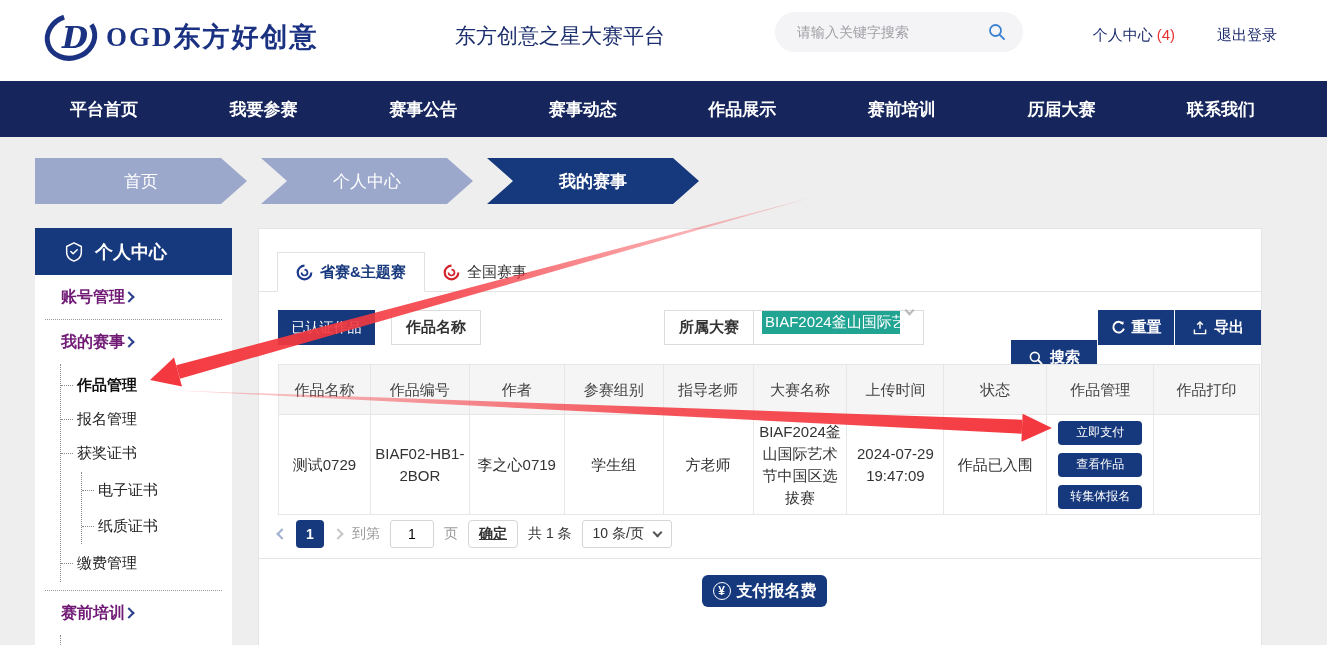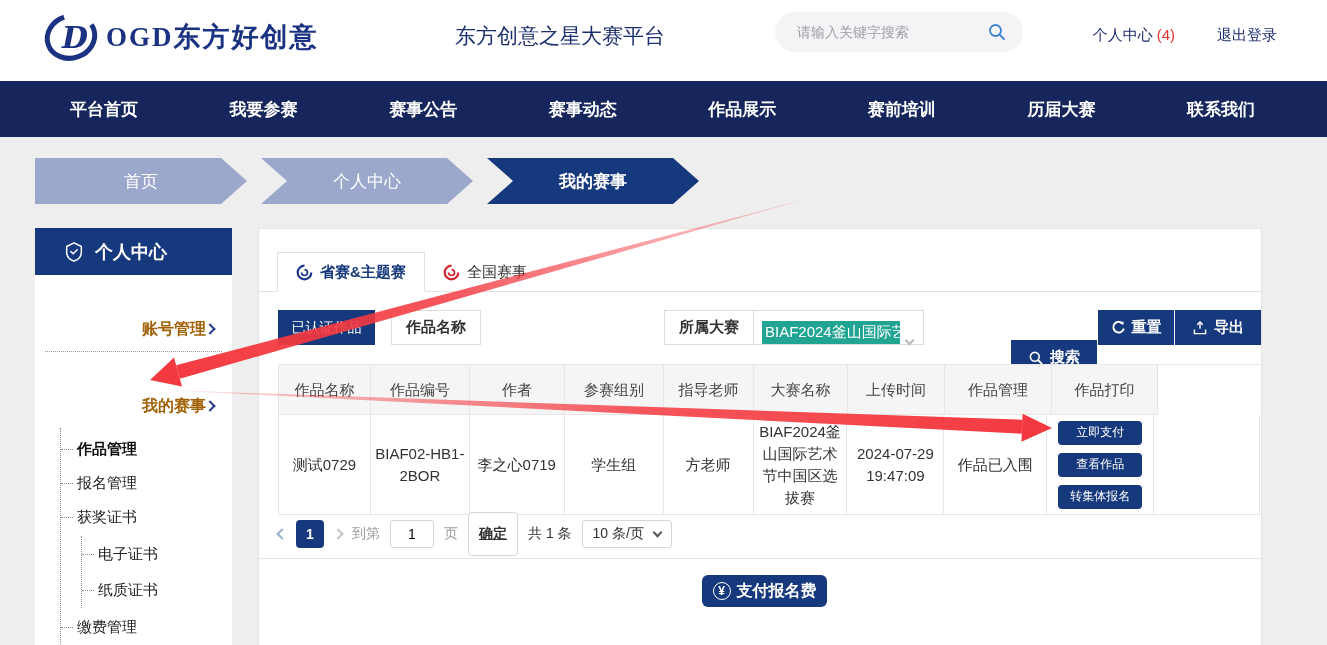--- a/index.html
+++ b/index.html
@@ -45,22 +45,22 @@
   .crumb.active { background:#16387c; font-weight:bold; }
   
   .sidebar {
     position:absolute; left:35px; top:228px; width:197px; height:417px; background:#ffffff;
   }
   .sb-head {
     height:47px; background:#16387c; color:#fff; display:flex; align-items:center;
     padding-left:28px; font-size:18px; font-weight:bold; gap:10px;
   }
   .sb-item {
-    height:44px; display:flex; align-items:center; justify-content:flex-end;
-    padding:0 18px 0 26px; font-size:16px; font-weight:bold; color:#a16207; cursor:pointer;margin-top:32px;
+    height:44px; display:flex; align-items:center; justify-content:flex-start;
+    padding:0 18px 0 26px; font-size:16px; font-weight:bold; color:#701a75; cursor:pointer;
   }
   .chev { width:8px; height:8px; border-top:2px solid #2b3f8c; border-right:2px solid #2b3f8c; transform:rotate(45deg); }
   .sb-sep { border-bottom:1px dotted #9a9a9a; margin:0 10px; }
   .sb-tree { margin-left:25px; border-left:1px dotted #8a8a8a; padding:4px 0 2px 0; }
   .sb-sub {
     display:flex; align-items:center; height:34px; font-size:15px; color:#222; cursor:pointer;
   }
   .sb-sub::before { content:""; width:12px; border-top:1px dotted #8a8a8a; margin-right:4px; }
   .sb-sub.active { color:#111; font-weight:bold; }
   .sb-tree2 { margin-left:20px; border-left:1px dotted #8a8a8a; margin-top:2px; margin-bottom:2px; }
@@ -94,21 +94,21 @@
   }
   .fgroup input {
     width:168px; height:35px; border:1px solid #dcdcdc; border-left:none; outline:none;
     padding:0 10px; font-size:14px; color:#333; font-family:"Liberation Sans",sans-serif;
   }
   .fgroup input::placeholder { color:#aaa; }
   .g-name { left:132px; }
   .g-contest { left:405px; }
   .fselect {
     width:170px; height:35px; border:1px solid #dcdcdc; border-left:none; display:flex;
-    align-items:flex-end; padding:0 8px; cursor:pointer; gap:6px;
+    align-items:flex-start; padding:0 8px; cursor:pointer; gap:6px;
   }
   .chip {
     background:#21a492; color:#fff; font-size:15px; padding:2px 3px; white-space:nowrap;
     overflow:hidden; max-width:138px;
   }
   .caret { width:7px; height:7px; border-right:2px solid #b8b8b8; border-bottom:2px solid #b8b8b8; transform:rotate(45deg); margin-top:-4px; flex:none; }
   .fbtns { position:absolute; left:752px; top:0; display:flex; gap:1px; }
   .fbtn { height:35px; display:flex; align-items:center; justify-content:center; gap:6px; font-size:15px; font-weight:bold; }
   .fbtn.b1 { width:86px;margin-top:30px; } .fbtn.b2 { width:76px; } .fbtn.b3 { width:86px; }
   
@@ -126,21 +126,21 @@
   .acts { flex-direction:column; gap:8px; }
   .act-btn { width:84px; height:24px; border-radius:4px; font-size:12px; display:flex; align-items:center; justify-content:center; }
   
   .pager { position:absolute; left:19px; top:290px; display:flex; align-items:center; gap:10px; height:30px; font-size:14px; color:#333; }
   .pchev { width:8px; height:8px; border-top:2px solid #9fb0d0; border-right:2px solid #9fb0d0; cursor:pointer; }
   .pchev.prev { transform:rotate(-135deg); }
   .pchev.next { transform:rotate(45deg); border-color:#c7c7c7; }
   .pnum { width:28px; height:28px; background:#16387c; color:#fff; border-radius:4px; display:flex; align-items:center; justify-content:center; font-weight:bold; cursor:pointer; }
   .pgray { color:#9a9a9a; }
   .pinput { width:44px; height:28px; border:1px solid #d6d6d6; border-radius:3px; text-align:center; font-size:14px; outline:none; font-family:"Liberation Sans",sans-serif; }
-  .pok { height:44px; padding:0 10px; background:#fff; border:1px solid #d6d6d6; border-radius:4px; font-size:14px; font-weight:bold; color:#333; cursor:pointer; font-family:"Liberation Sans",sans-serif;text-decoration:underline; }
+  .pok { height:28px; padding:0 10px; background:#fff; border:1px solid #d6d6d6; border-radius:4px; font-size:14px; font-weight:bold; color:#333; cursor:pointer; font-family:"Liberation Sans",sans-serif;text-decoration:underline; }
   .psel { height:28px; border:1px solid #d6d6d6; border-radius:3px; display:flex; align-items:center; gap:10px; padding:0 10px; cursor:pointer; }
   .pdiv { position:absolute; left:0; top:329px; width:1002px; border-top:1px solid #e4e4e4; }
   
   .pay-btn {
     position:absolute; left:443px; top:346px; width:125px; height:32px; border-radius:6px;
     display:flex; align-items:center; justify-content:center; gap:6px; font-size:16px; font-weight:bold;
   }
   .yen { width:18px; height:18px; border:1px solid #fff; border-radius:50%; display:flex; align-items:center; justify-content:center; font-size:12px; }
   
   .overlay { position:absolute; left:0; top:0; width:1327px; height:645px; pointer-events:none; z-index:50; }
@@ -293,20 +293,21 @@
 
     <div class="tbl">
       <div class="trow thead">
         <div class="tcell c1">作品名称</div>
         <div class="tcell c2">作品编号</div>
         <div class="tcell c3">作者</div>
         <div class="tcell c4">参赛组别</div>
         <div class="tcell c5">指导老师</div>
         <div class="tcell c6">大赛名称</div>
         <div class="tcell c7">上传时间</div>
+        <div class="tcell c8">状态</div>
         <div class="tcell c9">作品管理</div>
         <div class="tcell c10">作品打印</div>
       </div>
       <div class="trow tbody">
         <div class="tcell c1">测试0729</div>
         <div class="tcell c2">BIAF02-HB1-2BOR</div>
         <div class="tcell c3">李之心0719</div>
         <div class="tcell c4">学生组</div>
         <div class="tcell c5">方老师</div>
         <div class="tcell c6">BIAF2024釜山国际艺术节中国区选拔赛</div>

